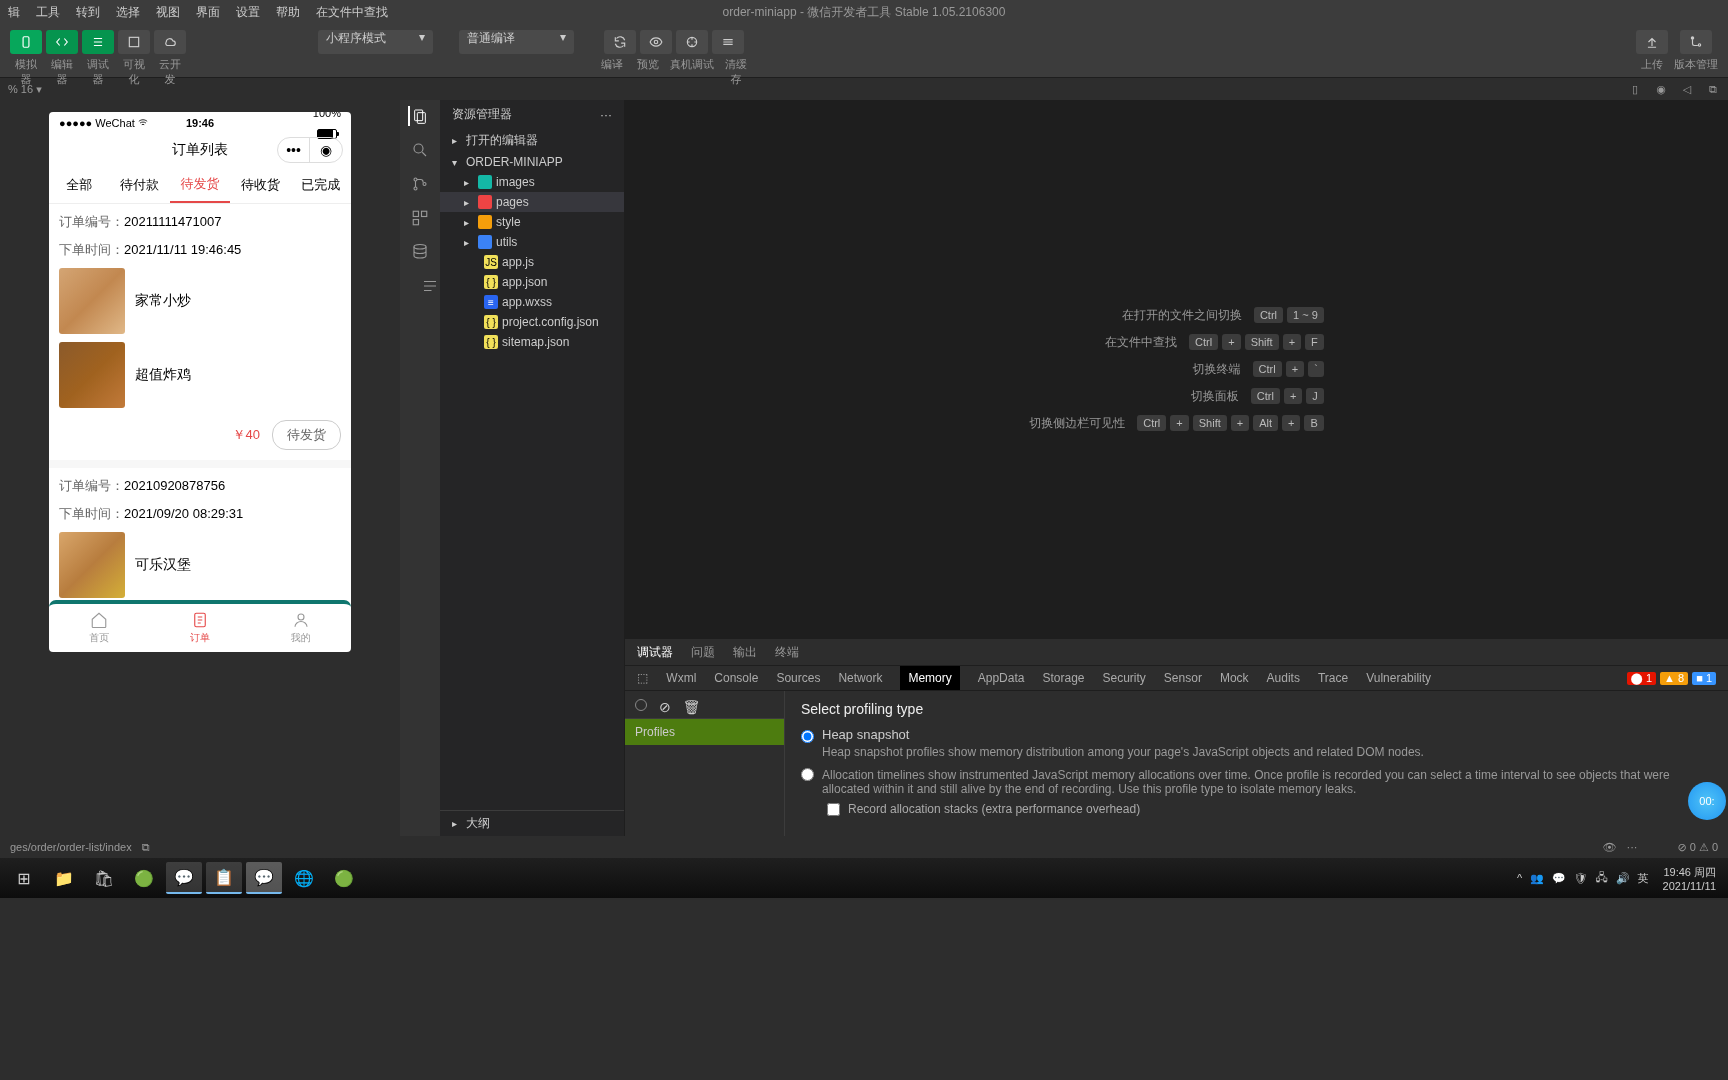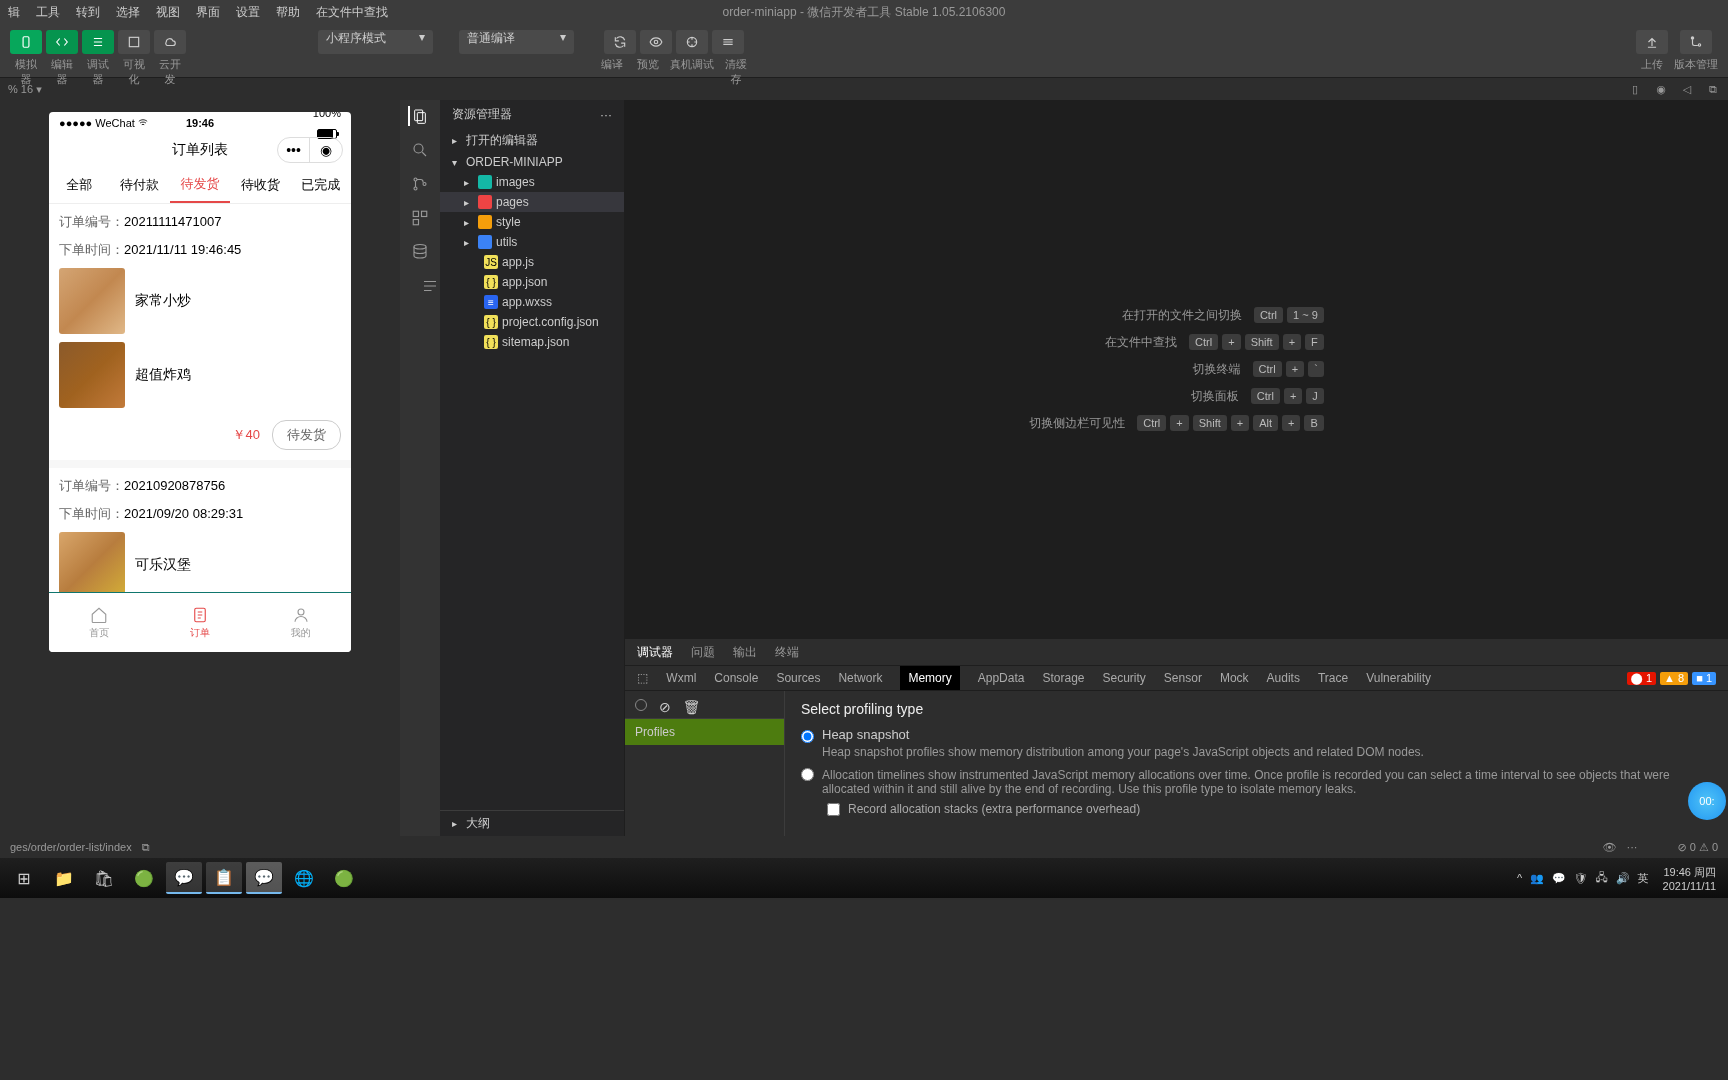--- a/index.html
+++ b/index.html
@@ -57,21 +57,21 @@
 .ordercard .row span.lab { color: #666; }
 .orderitem { display: flex; align-items: center; gap: 10px; padding: 4px 0; }
 .foodimg { width: 66px; height: 66px; border-radius: 3px; }
 .food1 { background: linear-gradient(135deg,#d4a574,#c28850,#e0b888); }
 .food2 { background: linear-gradient(135deg,#8b5a2b,#a0621f,#c27a3a); }
 .food3 { background: linear-gradient(135deg,#d9a66b,#b87d3e,#d4af37); }
 .orderitem .name { font-size: 14px; }
 .orderfoot { display: flex; justify-content: flex-end; align-items: center; gap: 12px; padding-top: 8px; }
 .orderfoot .price { color: #e54848; font-size: 13px; }
 .orderfoot .statbtn { border: 1px solid #ccc; border-radius: 14px; padding: 5px 14px; font-size: 13px; color: #666; }
-.tabbar { height: 60px; border-top: 1px solid #0f766e; display: flex; background: #fff; }
+.tabbar { height: 52px; border-top: 4px solid #0f766e; display: flex; background: #fff; border-radius: 7px; }
 .tabbar div { flex: 1; display: flex; flex-direction: column; align-items: center; justify-content: center; font-size: 10px; color: #999; gap: 2px; }
 .tabbar div.active { color: #e54848; }
 .tabicon { width: 20px; height: 18px; }
 
 
 .filepane { width: 185px; background: #252526; border-right: 1px solid #1e1e1e; display: flex; flex-direction: column; }
 .filepane .header { padding: 6px 12px; font-size: 12px; color: #ccc; display: flex; justify-content: space-between; align-items: center; }
 .tree { font-size: 12px; color: #ccc; }
 .tree .node { display: flex; align-items: center; padding: 3px 0 3px 12px; cursor: pointer; gap: 4px; }
 .tree .node.l1 { padding-left: 12px; }

